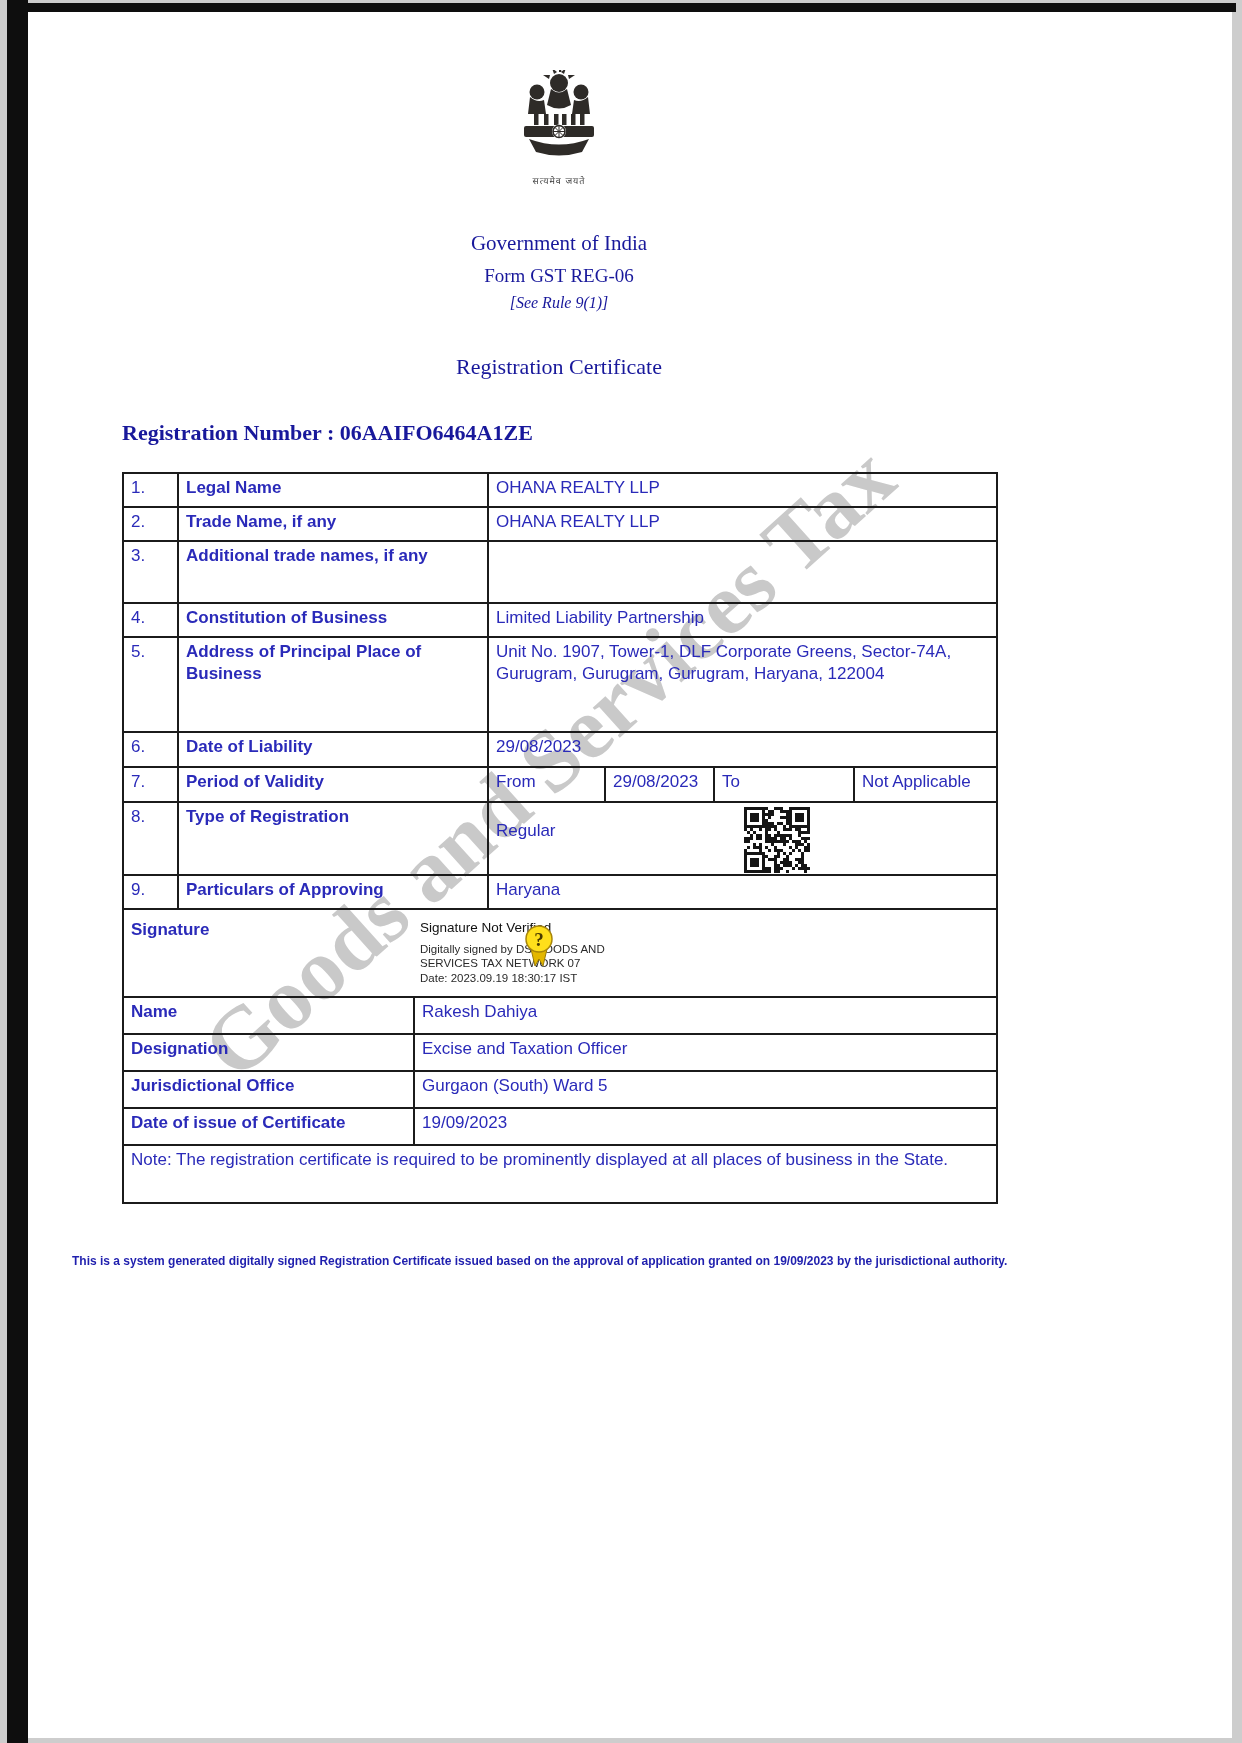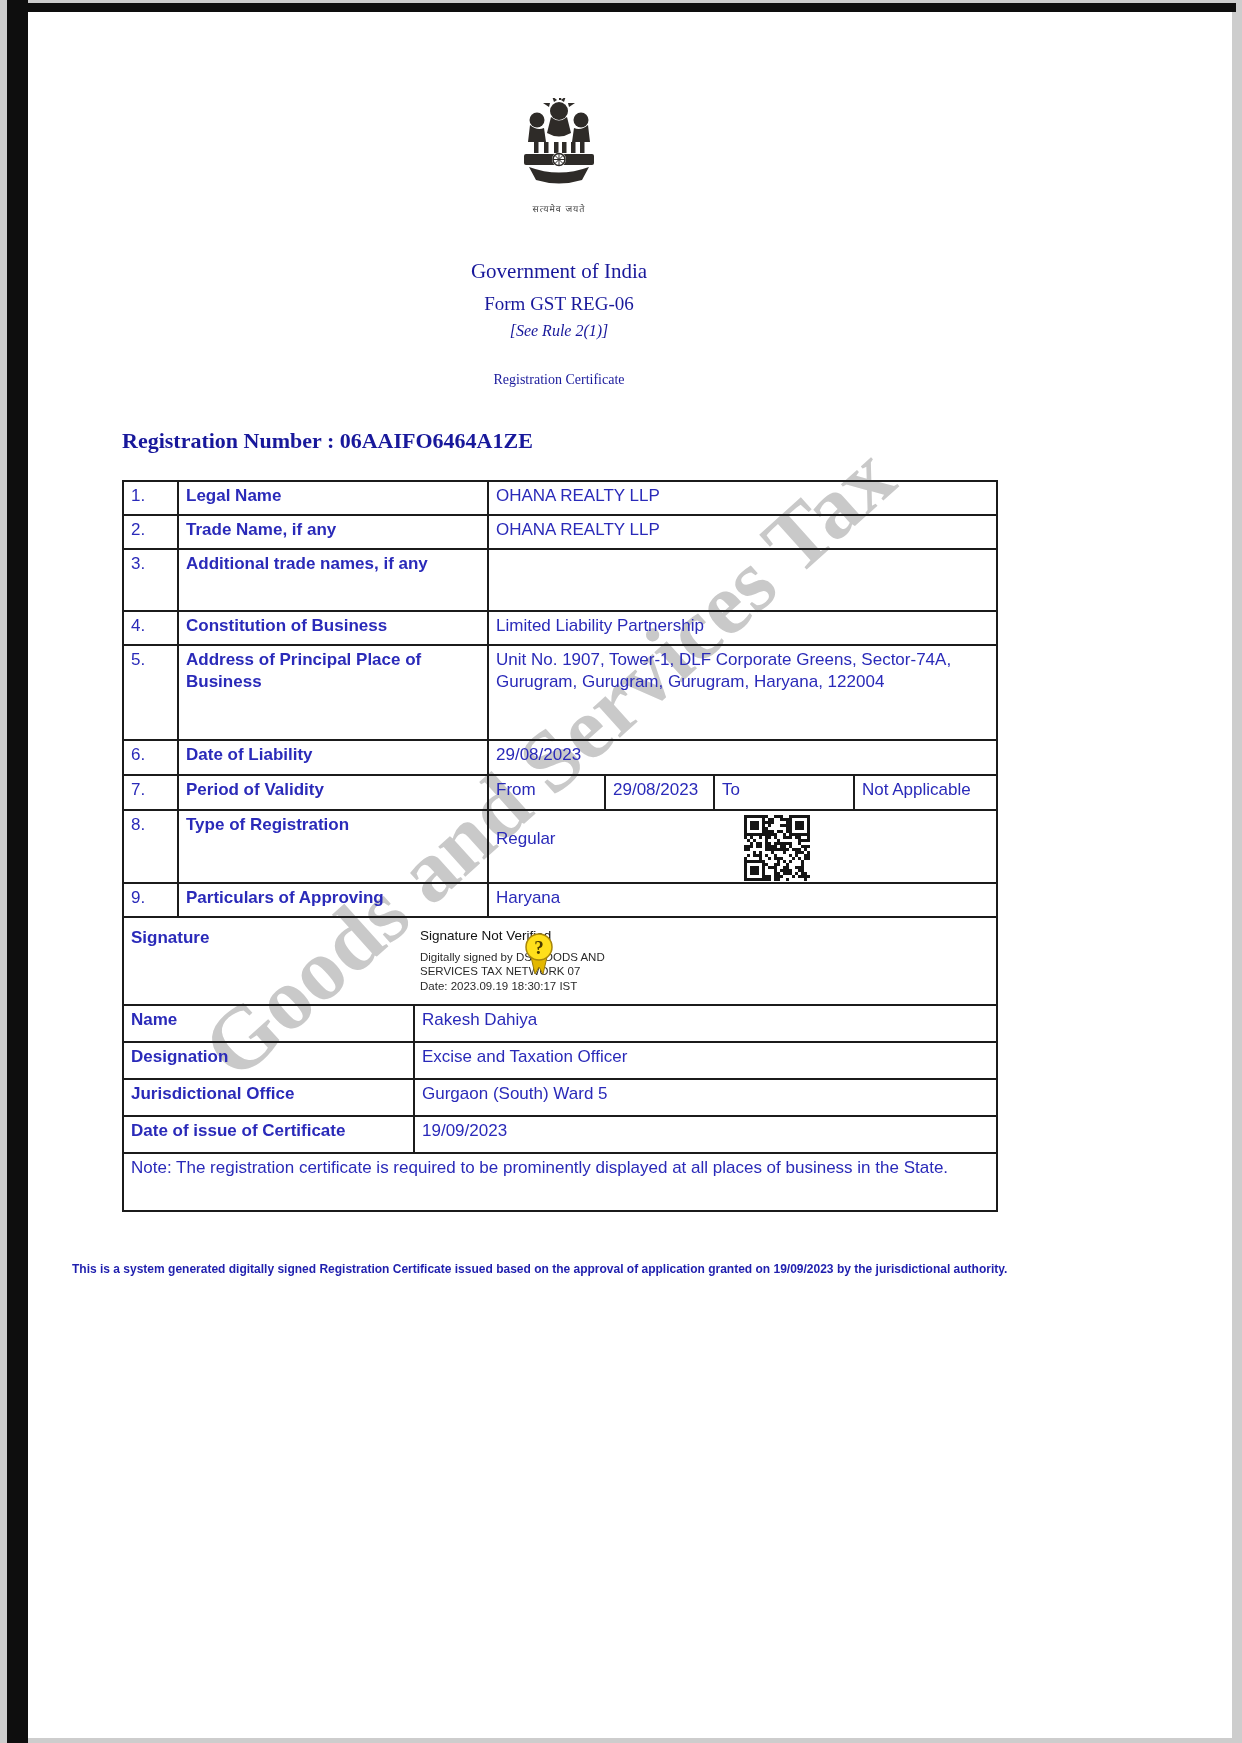--- a/index.html
+++ b/index.html
@@ -15,28 +15,28 @@
   .watermark {
     position:absolute; left:-10px; top:340px; width:1060px; height:820px;
     display:flex; align-items:center; justify-content:center;
     transform:rotate(-42deg);
     font-family:"Liberation Serif", serif; font-weight:bold; font-size:88px;
     color:#c9c9c9; white-space:nowrap; z-index:0; pointer-events:none;
   }
 
   .content { position:absolute; left:94px; top:0; width:874px; z-index:1; }
 
-  .emblem-wrap { padding-top:86px; text-align:center; }
+  .emblem-wrap { padding-top:58px; text-align:center; }
   .motto { font-size:9px; color:#3a3a3a; margin-top:2px; letter-spacing:1px; }
 
   .h-serif { text-align:center; font-family:"Liberation Serif", serif; font-weight:normal; color:#18189b; }
   .h-gov   { margin-top:44px; font-size:21px; }
   .h-form  { margin-top:9px;  font-size:19px; }
   .h-rule  { margin-top:7px;  font-size:16px; font-weight:normal; font-style:italic; }
-  .h-title { margin-top:32px; font-size:14px; }
+  .h-title { margin-top:42px; font-size:22px; }
   .regnum  { margin-top:40px; text-align:left; font-family:"Liberation Serif", serif;
              font-weight:bold; font-size:22px; color:#18189b; }
 
   table { border-collapse:collapse; width:874px; table-layout:fixed; background:transparent; }
   td { border:2px solid #1b1b1b; padding:3px 7px; vertical-align:top;
        font-size:17px; color:#2a2ab9; line-height:1.3; word-wrap:break-word; overflow:hidden; }
   td.lbl { font-weight:bold; }
   .t-main { margin-top:26px; }
   .t-officer { margin-top:-2px; }
 
@@ -97,21 +97,21 @@
               <path d="M43 55.5 V67.5 M37 61.5 H49 M38.8 57.3 L47.2 65.7 M47.2 57.3 L38.8 65.7" stroke="#2e2b28" stroke-width="1" fill="none"></path>
               <path d="M13 69 q30 11 60 0 l-7 13 q-23 7 -46 0 z"></path>
             </g>
           </svg>
         </span>
         <div class="motto">सत्यमेव जयते</div>
       </div>
 
       <div class="h-serif h-gov">Government of India</div>
       <div class="h-serif h-form">Form GST REG-06</div>
-      <div class="h-serif h-rule">[See Rule 2(1)]</div>
+      <div class="h-serif h-rule">[See Rule 9(1)]</div>
       <div class="h-serif h-title">Registration Certificate</div>
       <div class="regnum">Registration Number : 06AAIFO6464A1ZE</div>
 
       <table class="t-main">
         <colgroup>
           <col style="width:55px">
             <col style="width:310px">
             <col style="width:117px">
           <col style="width:109px">
             <col style="width:140px">

